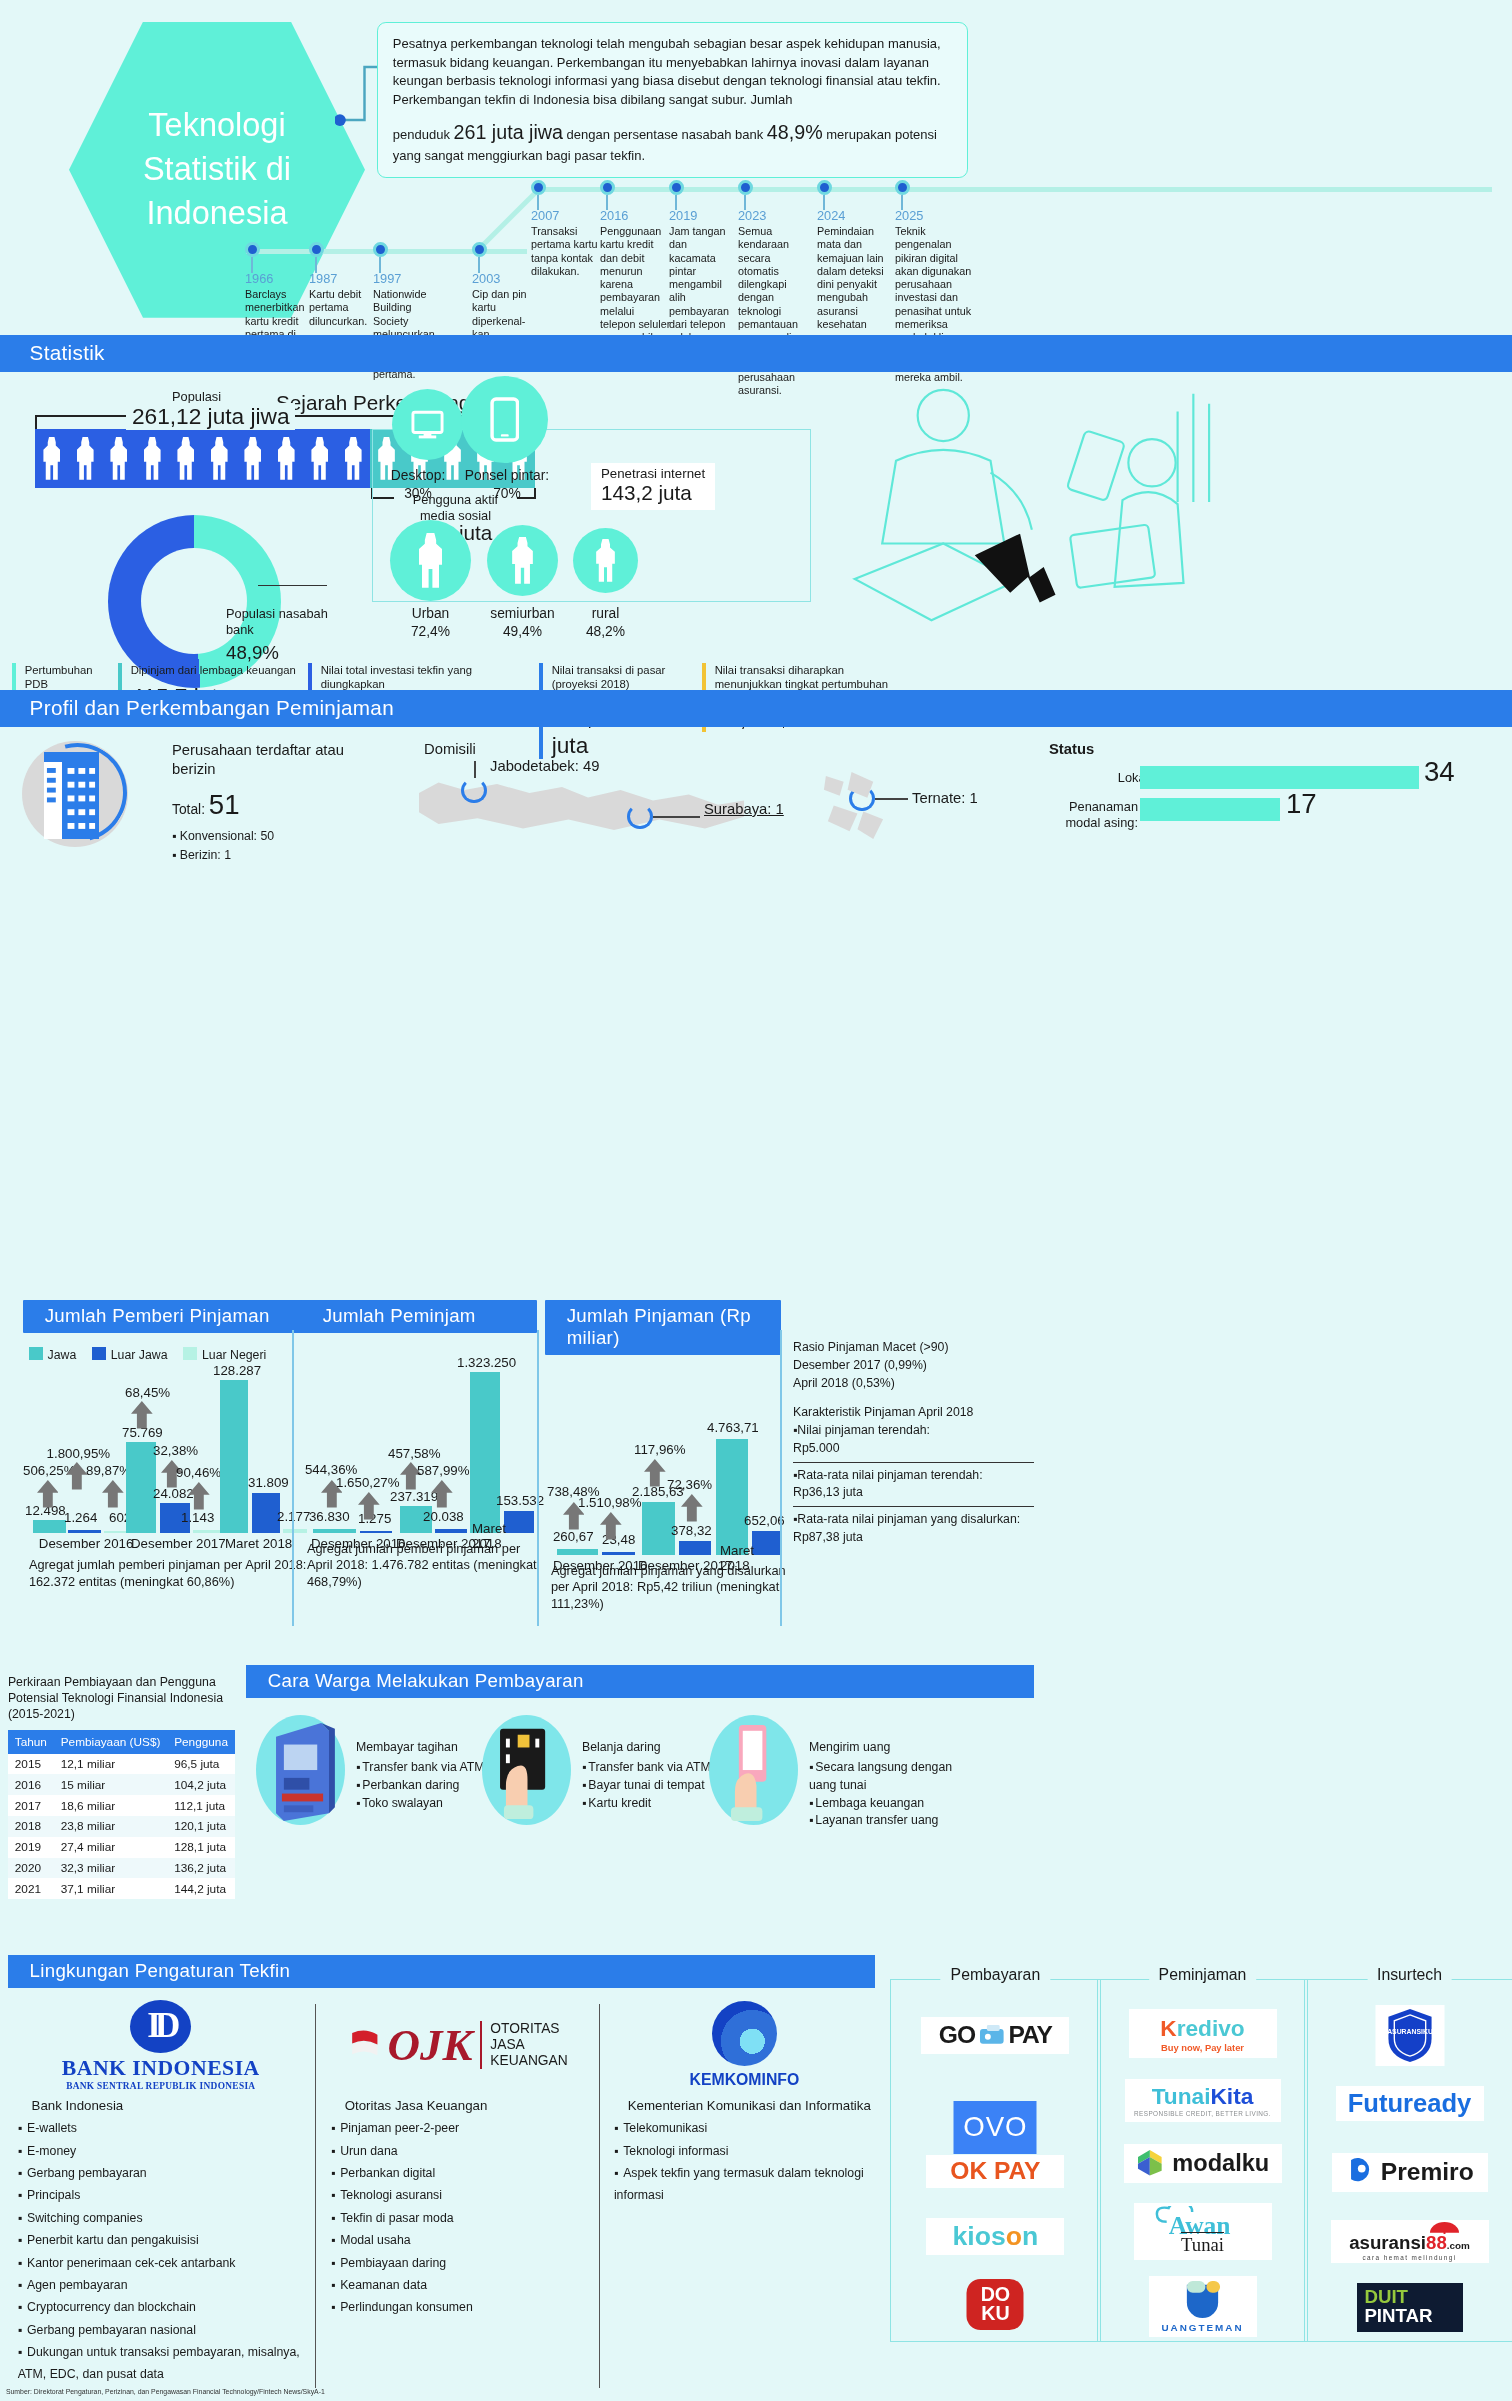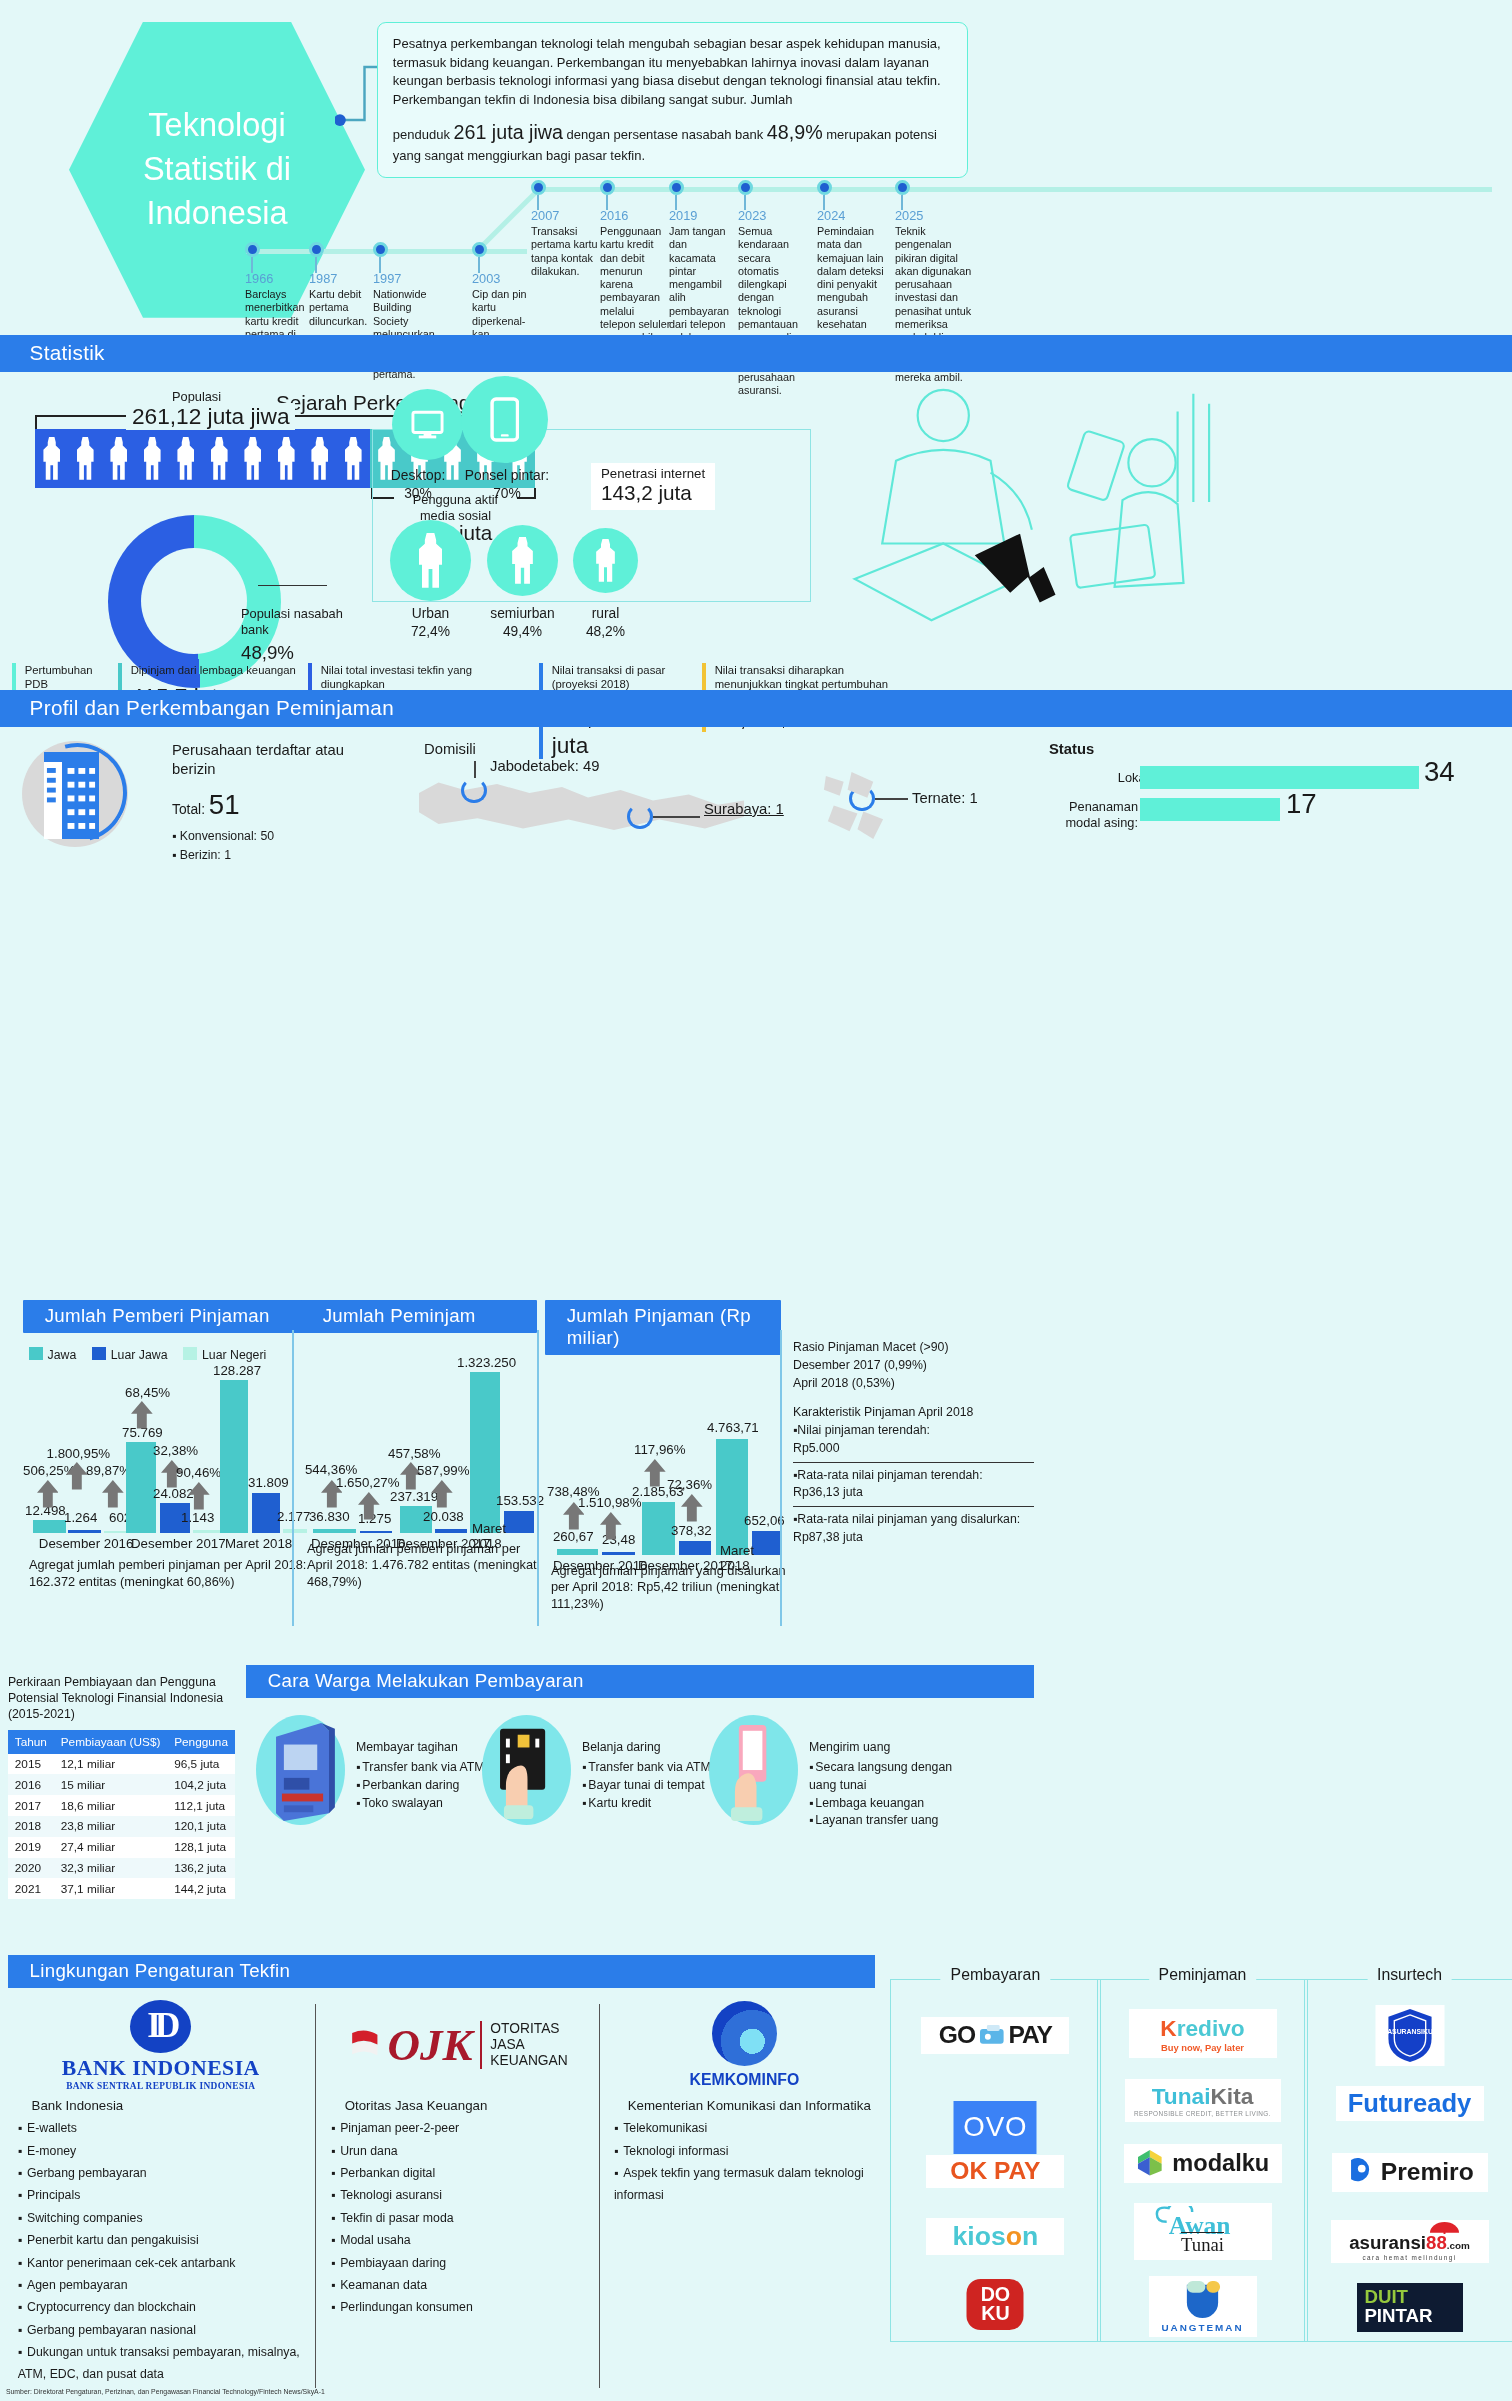--- a/index.html
+++ b/index.html
@@ -69,21 +69,21 @@
   .soc-bracket { position: absolute; left: 371px; top: 116px; width: 165px; height: 10.8px;
                  border-bottom: 2px solid #222; border-left: 2px solid #222; border-right: 2px solid #222; }
   .soc-label { position: absolute; left: 394px; top: 120px; width: 123px; text-align: center; font-size: 12.8px; background: #e3f8f8; line-height: 1.25; }
   .soc-num { position: absolute; left: 394px; top: 149px; width: 123px; text-align: center; font-size: 20.7px; }
 
   .donut { position: absolute; left: 108px; top: 143px; width: 173px; height: 173px; border-radius: 50%;
            background: conic-gradient(#5ff0d8 0 48.9%, #2b5fe3 48.9% 100%); }
   .donut::after { content: ""; position: absolute; left: 33px; top: 33px; width: 106px; height: 106px;
                   border-radius: 50%; background: #e3f8f8; }
   .donut-line { position: absolute; left: 258px; top: 213px; width: 69px; height: 1.5px; background: #333; }
-  .donut-lbl { position: absolute; left: 241px; top: 234px; width: 128px; font-size: 12.8px; line-height: 1.3; }
+  .donut-lbl { position: absolute; left: 226px; top: 234px; width: 128px; font-size: 12.8px; line-height: 1.3; }
   .donut-lbl b { font-size: 18.7px; font-weight: normal; display: block; margin-top: 2px; }
 
   .circ { position: absolute; border-radius: 50%; background: #5ff0d8; display: flex; align-items: center; justify-content: center; }
   .dev-lbl { position: absolute; text-align: center; font-size: 13.8px; line-height: 1.35; }
   .bracket-path { position: absolute; border: 1.5px solid #8fe4e4; }
   .pen-box { position: absolute; left: 591px; top: 91px; background: #fff; padding: 3px 9.9px 4.9px 9.9px; }
   .pen-box .t1 { font-size: 13.3px; }
   .pen-box .t2 { font-size: 20.7px; }
 
   
@@ -880,21 +880,21 @@
       </div>
     </div>
 
     <div class="logo-col" style="left:215px;">
       <div class="logo-col-h">Peminjaman</div>
       <div class="logo-box" style="top:29.6px; width:148px; height:49px; flex-direction:column;">
         <span style="font-size:22.7px; font-weight:bold;"><span style="color:#f05a28;">K</span><span style="color:#4bc8d4;">redivo</span></span>
         <span style="font-size:9.4px; font-weight:bold; color:#f05a28;">Buy now, Pay later</span>
       </div>
       <div class="logo-box" style="top:99px; width:156px; height:43px; flex-direction:column;">
-        <span style="font-size:22.7px; font-weight:bold;"><span style="color:#3fbfd8;">Tunai</span><span style="color:#737373;">Kita</span></span>
+        <span style="font-size:22.7px; font-weight:bold;"><span style="color:#3fbfd8;">Tunai</span><span style="color:#1d4ed8;">Kita</span></span>
         <span style="font-size:6.4px; color:#8a8d90; letter-spacing:0.4px;">RESPONSIBLE CREDIT, BETTER LIVING.</span>
       </div>
       <div class="logo-box" style="top:164px; width:158px; height:39px;">
         <svg width="29.6" height="29.6" style="margin-right:6.9px;" viewBox="0 0 30 30">
             <polygon points="14,2 26,9 26,16 14,9" fill="#f5d33a"></polygon>
             <polygon points="2,9 14,2 14,9 2,16" fill="#3fbf6f"></polygon>
             <polygon points="2,16 14,9 14,28 2,21" fill="#3a5fd0"></polygon>
             <polygon points="14,9 26,16 26,23 14,28" fill="#7cc04a"></polygon>
           </svg>
         <span style="font-size:23.6px; font-weight:bold;">modalku</span>

